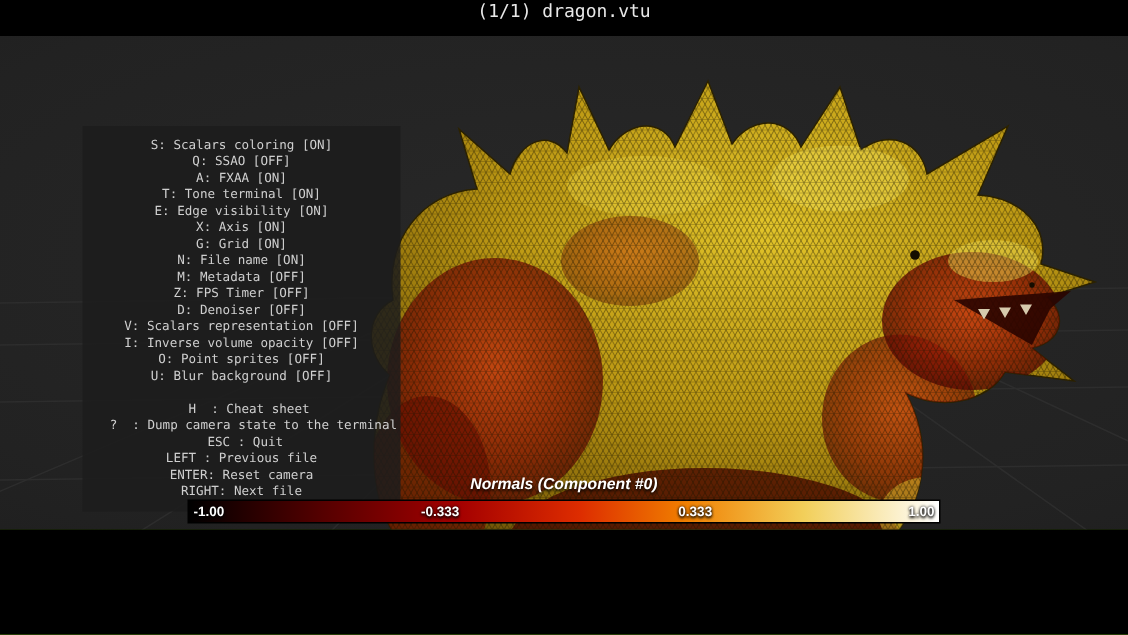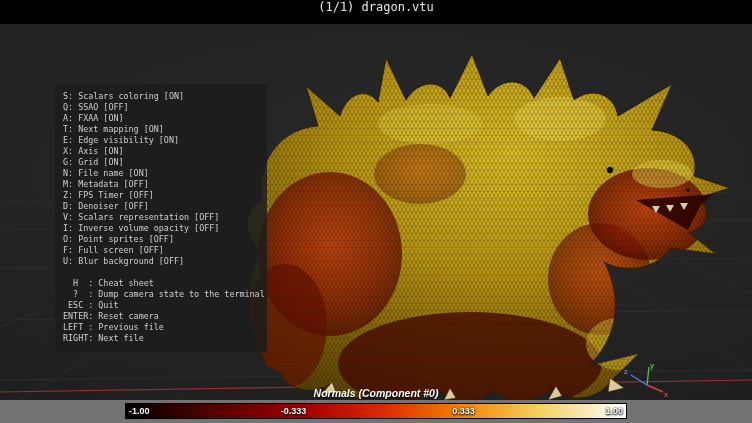--- a/index.html
+++ b/index.html
@@ -1,29 +1,30 @@
 <!DOCTYPE html>
 <html><head>
 <meta charset="utf-8">
 <style>
   html,body { margin:0; padding:0; background:#000; }
   .stage {
-    position:relative; width:752px; height:423px; background:#737373;
+    position:relative; width:752px; height:353px; background:#4d7c0f;
     overflow:hidden; font-family:"DejaVu Sans Mono", monospace;
   }
   
   .topbar { position:absolute; top:0; left:0; width:752px; height:24px; background:#000; }
   .file-title {
     width:100%; text-align:center; line-height:22px; color:#e8e8e8;
     font: 12px "DejaVu Sans Mono", monospace;
   }
   
   .viewport {
     position:absolute; top:24px; left:0; width:752px; height:376px;
     background: radial-gradient(ellipse 120% 95% at 52% 40%, #282828 0%, #222222 55%, #1a1a1a 100%);
+    text-align: center;
   }
   .scene-svg { position:absolute; top:0; left:0; }
   
   .cheatsheet {
     position:absolute; top:60px; left:55px; width:212px;
     background: rgba(28,28,28,0.85);
     padding:7px 8px 8px 8px; box-sizing:border-box;
   }
   .cs-line {
     white-space:pre; color:#cfcfcf;
@@ -143,41 +144,40 @@
           <path d="M 332 358 l -10 12 l 14 -2 z"></path>
         </g>
       </g>
     </svg>
 
     <div class="cheatsheet">
       <div>
           <div class="cs-line">S: Scalars coloring [ON]</div>
           <div class="cs-line">Q: SSAO [OFF]</div>
           <div class="cs-line">A: FXAA [ON]</div>
-          <div class="cs-line">T: Next mapping [ON]</div>
+          <div class="cs-line">T: Tone terminal [ON]</div>
           <div class="cs-line">E: Edge visibility [ON]</div>
           <div class="cs-line">X: Axis [ON]</div>
           <div class="cs-line">G: Grid [ON]</div>
           <div class="cs-line">N: File name [ON]</div>
           <div class="cs-line">M: Metadata [OFF]</div>
           <div class="cs-line">Z: FPS Timer [OFF]</div>
           <div class="cs-line">D: Denoiser [OFF]</div>
           <div class="cs-line">V: Scalars representation [OFF]</div>
           <div class="cs-line">I: Inverse volume opacity [OFF]</div>
           <div class="cs-line">O: Point sprites [OFF]</div>
-          <div class="cs-line">F: Full screen [OFF]</div>
           <div class="cs-line">U: Blur background [OFF]</div>
         </div>
       <div class="cs-gap"></div>
       <div>
           <div class="cs-line">  H  : Cheat sheet</div>
           <div class="cs-line">  ?  : Dump camera state to the terminal</div>
           <div class="cs-line"> ESC : Quit</div>
+          <div class="cs-line">LEFT : Previous file</div>
           <div class="cs-line">ENTER: Reset camera</div>
-          <div class="cs-line">LEFT : Previous file</div>
           <div class="cs-line">RIGHT: Next file</div>
         </div>
     </div>
   </div>
 
   <div class="axes-widget">
     <svg width="48" height="42" viewBox="0 0 48 42">
       <line x1="25" y1="23" x2="27" y2="5" stroke="#4fba4f" stroke-width="1.4"></line>
       <line x1="25" y1="23" x2="41" y2="30" stroke="#d04545" stroke-width="1.4"></line>
       <line x1="25" y1="23" x2="9" y2="13" stroke="#5a7ae0" stroke-width="1.4"></line>

